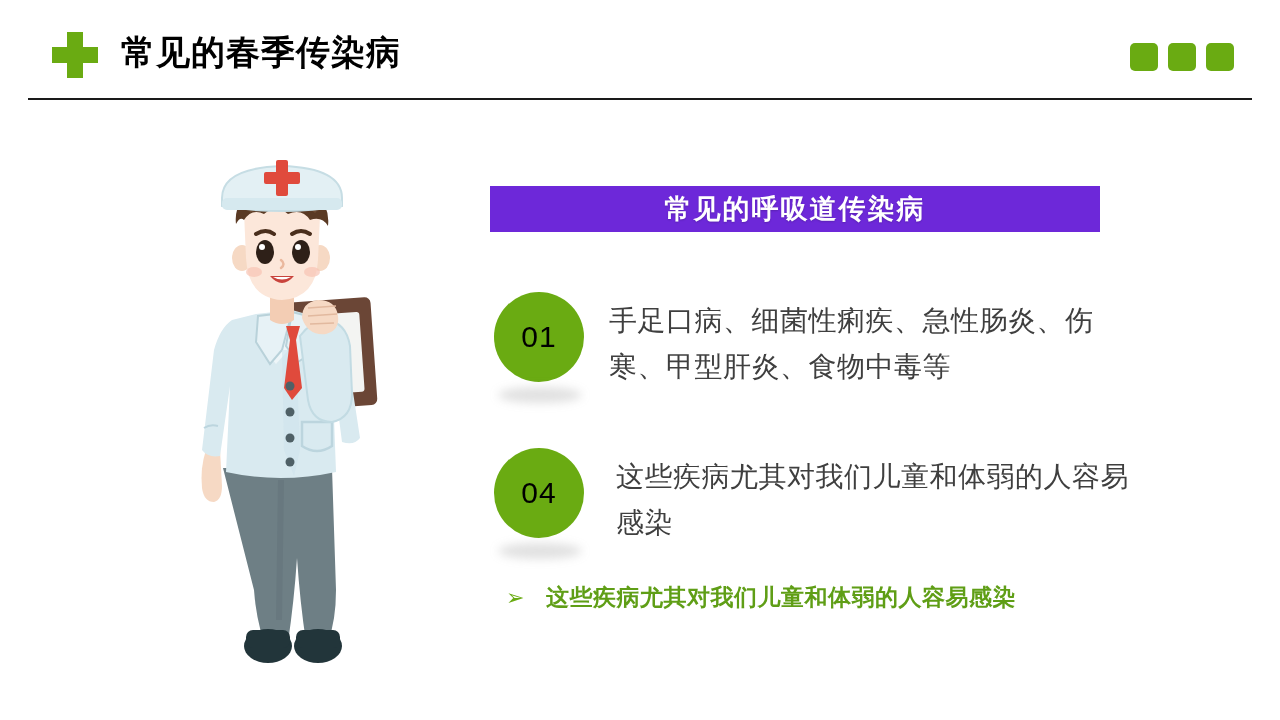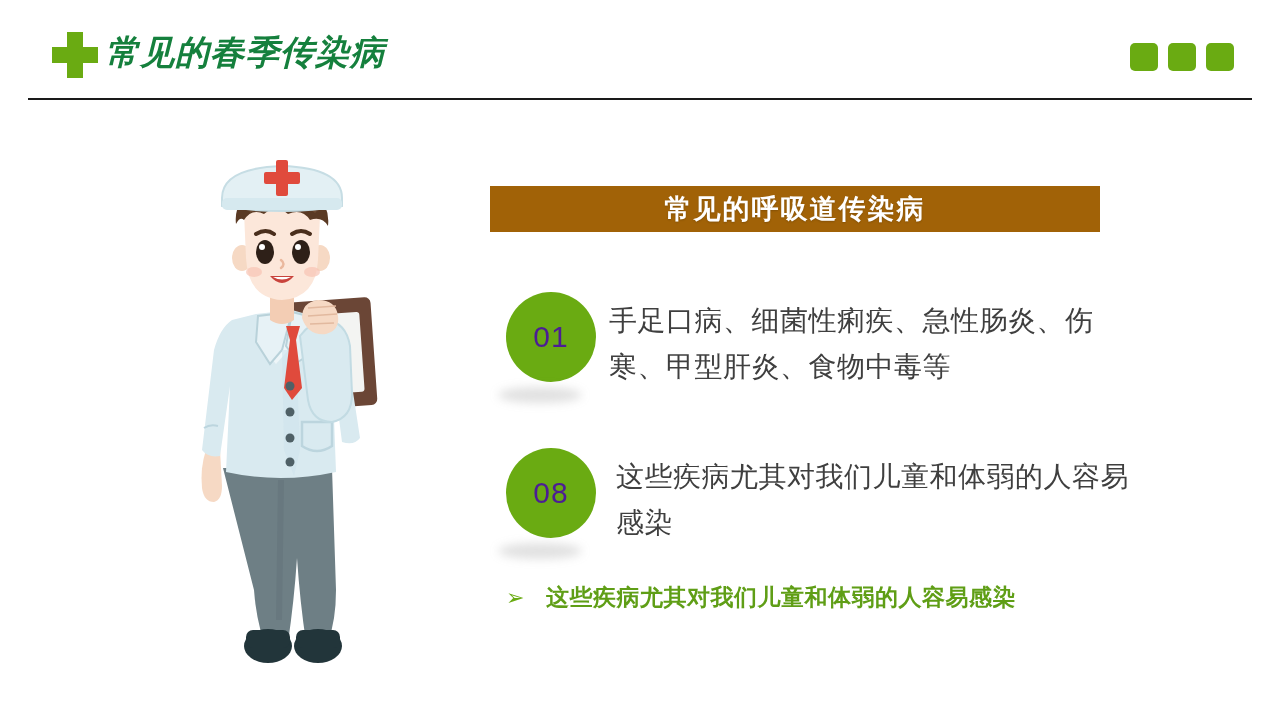--- a/index.html
+++ b/index.html
@@ -43,29 +43,28 @@
   .cross-icon .bar-h {
     left: 0; top: 15px;
     width: 46px; height: 16px;
   }
   .cross-icon .bar-v {
     left: 15px; top: 0;
     width: 16px; height: 46px;
   }
   .page-title {
     position: absolute;
-    left: 105px;
+    left: 121px;
     top: 26px;
     font-size: 34px;
     font-weight: bold;
-    color: #15803d;
+    color: #000000;
     letter-spacing: 1px;
     line-height: 52px;
     white-space: nowrap;
-    font-style: italic;
   }
   .header-squares {
     position: absolute;
     left: 1130px;
     top: 43px;
     display: flex;
     gap: 10px;
   }
   .header-squares .sq {
     width: 28px;
@@ -95,21 +94,21 @@
   
   .content {
     position: absolute;
     left: 490px;
     top: 186px;
     width: 660px;
   }
   .section-banner {
     width: 610px;
     height: 46px;
-    background: #a16207;
+    background: #6d28d9;
     display: flex;
     align-items: center;
     justify-content: center;
   }
   .section-banner .banner-text {
     color: #ffffff;
     font-size: 27px;
     font-weight: bold;
     letter-spacing: 2px;
     text-shadow: 0 1px 2px rgba(0,0,0,0.18);
@@ -124,27 +123,27 @@
   .item-row.second { margin-top: 58px; }
 
   .badge-wrap {
     position: relative;
     width: 94px;
     flex: 0 0 94px;
     height: 96px;
   }
   .badge {
     position: absolute;
-    left: 16px;
+    left: 4px;
     top: 0;
     width: 90px;
     height: 90px;
     border-radius: 50%;
     background: #6aab12;
-    color: #4c1d95;
+    color: #000000;
     display: flex;
     align-items: center;
     justify-content: center;
     font-size: 30px;
     letter-spacing: 1px;
   }
   .badge-shadow {
     position: absolute;
     left: 8px;
     top: 95px;
@@ -298,21 +297,21 @@
     <div class="item-row first">
       <div class="badge-wrap">
         <div class="badge">01</div>
         <div class="badge-shadow"></div>
       </div>
       <div class="item-text">手足口病、细菌性痢疾、急性肠炎、伤寒、甲型肝炎、食物中毒等</div>
     </div>
 
     <div class="item-row second">
       <div class="badge-wrap">
-        <div class="badge">08</div>
+        <div class="badge">04</div>
         <div class="badge-shadow"></div>
       </div>
       <div class="item-text">这些疾病尤其对我们儿童和体弱的人容易感染</div>
     </div>
 
     <div class="bullet-line">
       <span class="bullet-arrow">➢</span>
       <span class="bullet-text">这些疾病尤其对我们儿童和体弱的人容易感染</span>
     </div>
 

